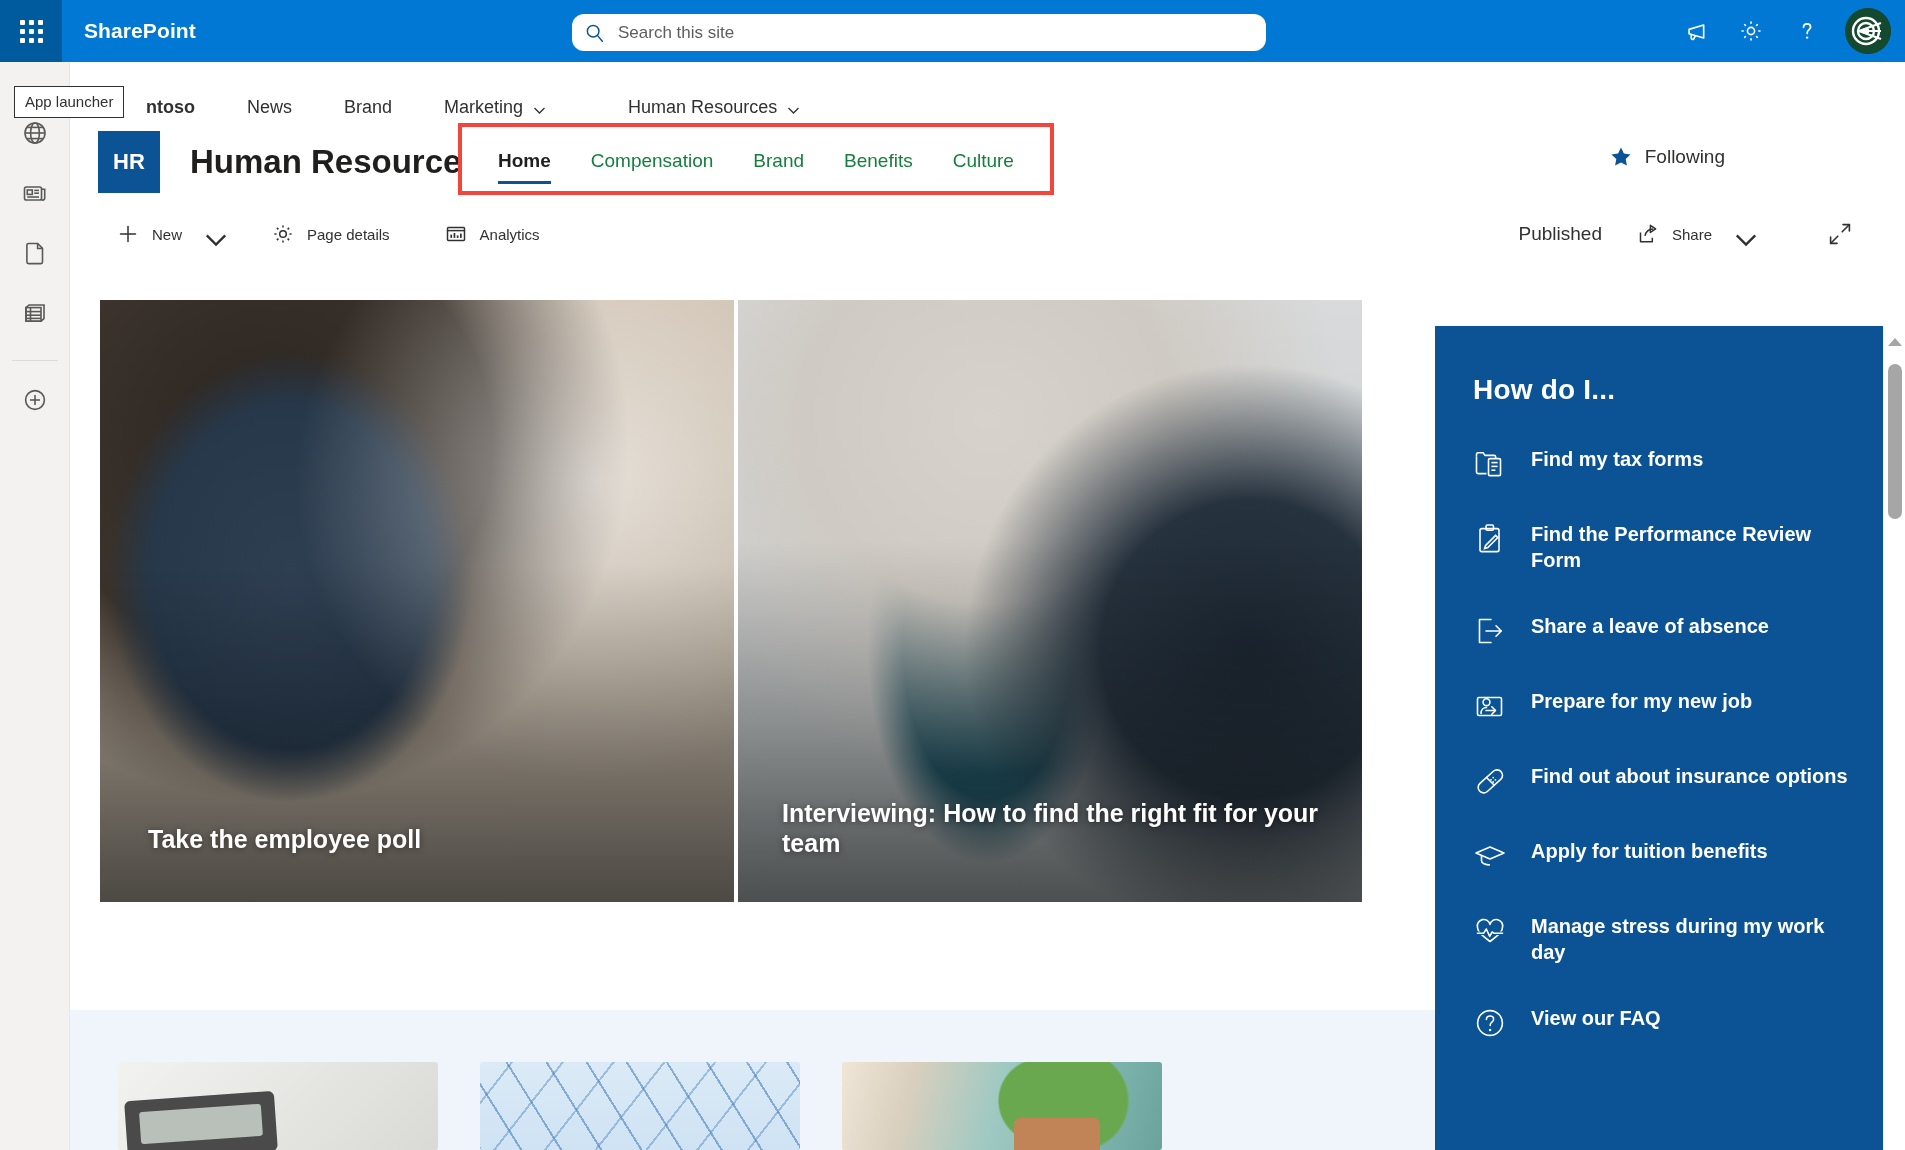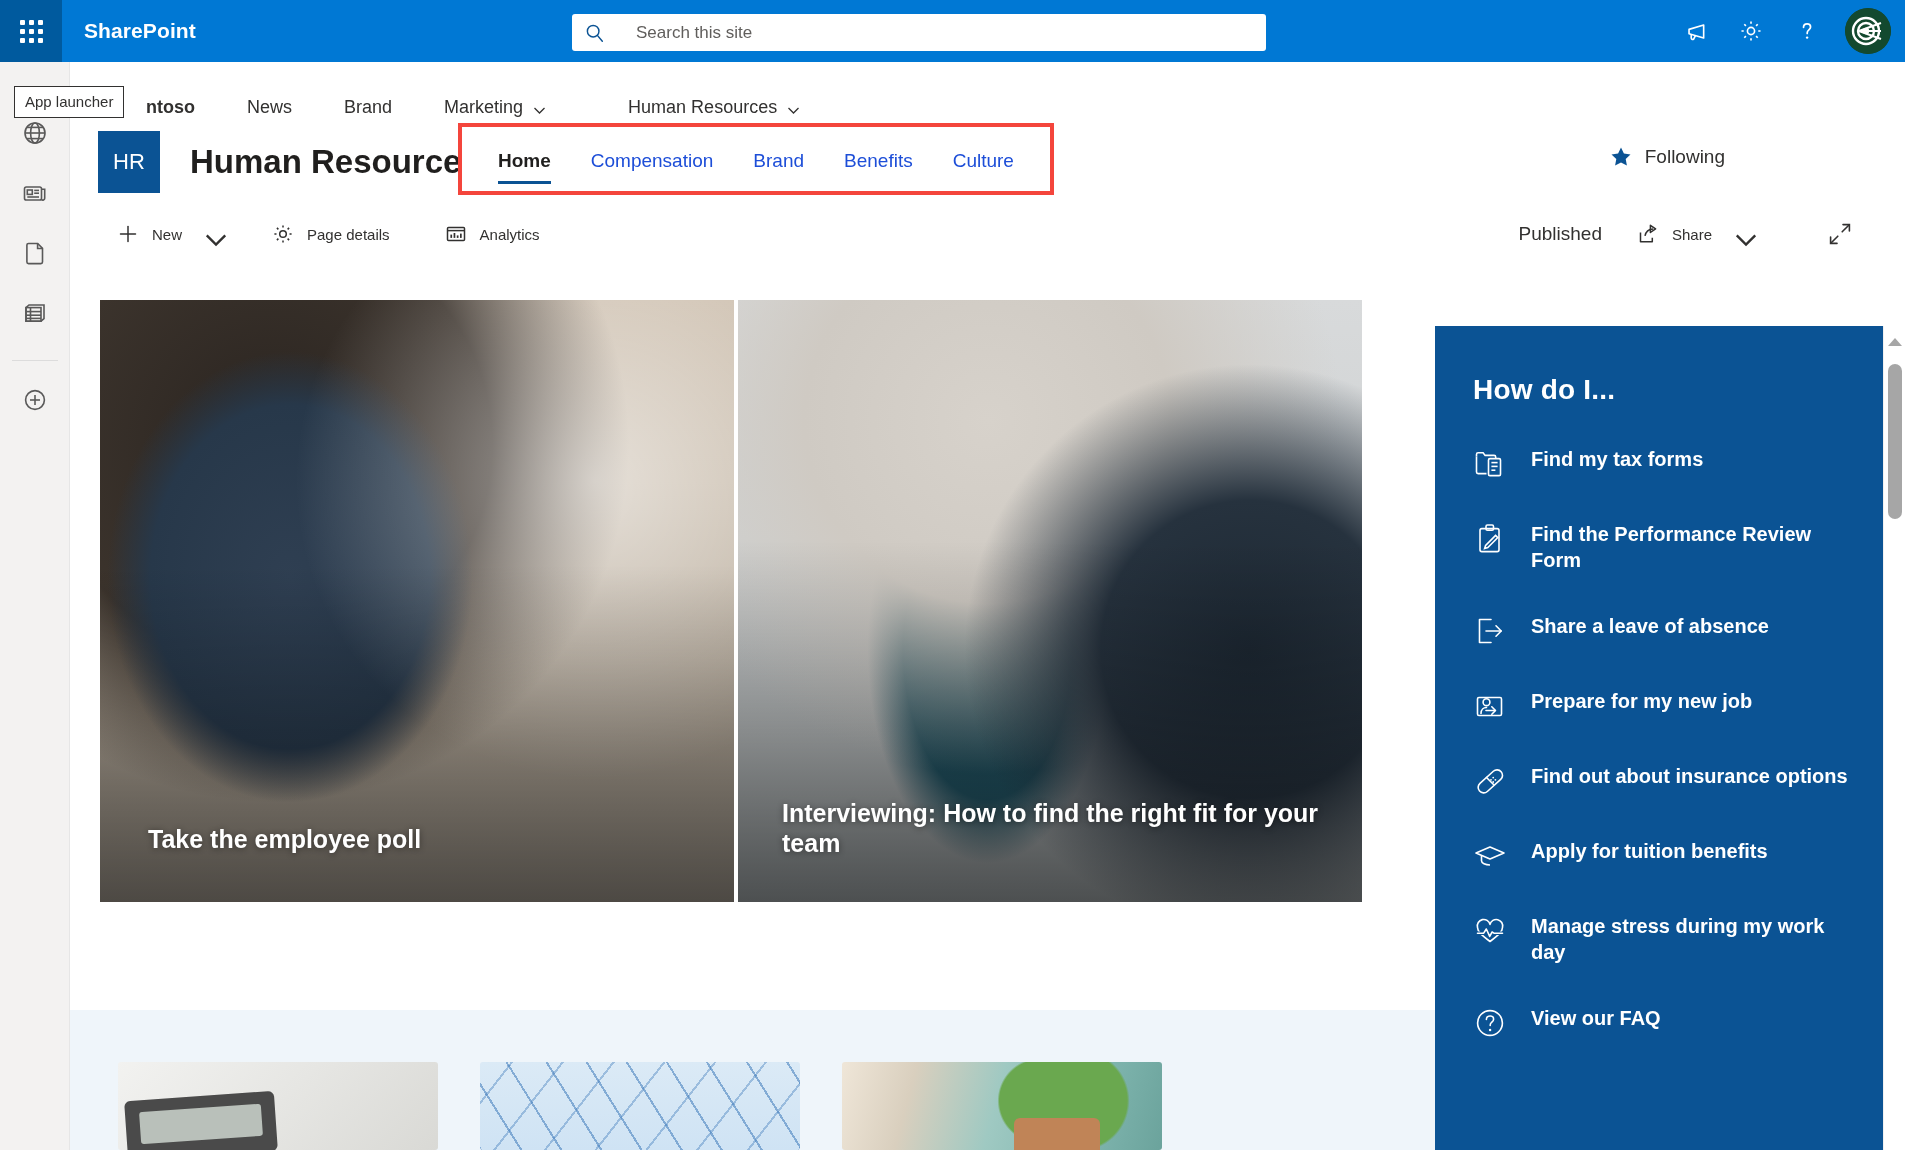--- a/index.html
+++ b/index.html
@@ -25,22 +25,22 @@
     display: grid; grid-template-columns: repeat(3, 5px);
     grid-template-rows: repeat(3, 5px); gap: 4px;
   }
   .waffle-grid i { width: 5px; height: 5px; background: #ffffff; border-radius: 1px; display: block; }
   .suite-title {
     color: #ffffff; font-size: 21px; font-weight: 600;
     margin-left: 22px; letter-spacing: .1px; white-space: nowrap;
   }
   .search-wrap {
     position: absolute; left: 572px; top: 14px; width: 694px; height: 37px;
-    background: #ffffff; border-radius: 3px;
-    display: flex; align-items: center; padding: 0 12px; gap: 18px;
+    background: #ffffff; border-radius: 12px;
+    display: flex; align-items: center; padding: 0 12px;
   }
   .search-icon-svg { width: 22px; height: 22px; flex: 0 0 22px; margin-right: 12px; }
   .search-input {
     border: 0; outline: 0; font-size: 17px; color: #605e5c;
     font-family: "Liberation Sans", sans-serif; width: 100%; background: transparent;
   }
   .search-input::placeholder { color: #605e5c; }
   .suite-actions {
     position: absolute; right: 8px; top: 0; height: 62px;
     display: flex; align-items: center; gap: 4px;
@@ -94,35 +94,35 @@
     background: #ffffff; overflow: hidden;
   }
 
   
   .site-header {
     position: absolute; left: 0; top: 0; width: 1835px; height: 88px;
     display: flex; align-items: center; padding-left: 28px;
   }
   .site-logo {
     width: 62px; height: 62px; background: #0b5394;
-    color: #ffffff; font-size: 22px; font-weight: 400;
+    color: #ffffff; font-size: 22px; font-weight: 700;
     display: flex; align-items: center; justify-content: center; flex: 0 0 62px;
   }
   .site-title {
     font-size: 33px; font-weight: 600; color: #201f1e; margin-left: 30px; white-space: nowrap;
   }
   .site-nav-box {
     position: absolute; left: 388px; top: 5px;
     border: 4px solid #f4453c; height: 72px;
     display: flex; align-items: center; padding: 0 16px;
     background: #ffffff;
   }
   .site-nav-inner { display: flex; align-items: flex-start; gap: 0; }
   .site-tab {
-    font-size: 19px; color: #1d4ed8; padding: 4px 20px 0; cursor: pointer;
+    font-size: 19px; color: #15803d; padding: 4px 20px 0; cursor: pointer;
     position: relative; white-space: nowrap;
   }
   .site-tab.active { font-weight: 700; color: #201f1e; }
   .site-tab.active::after {
     content: ""; position: absolute; left: 20px; right: 20px; bottom: -12px;
     height: 3px; background: #0b5394;
   }
   .following {
     position: absolute; right: 180px; top: 27px;
     display: flex; align-items: center; gap: 12px; cursor: pointer;

